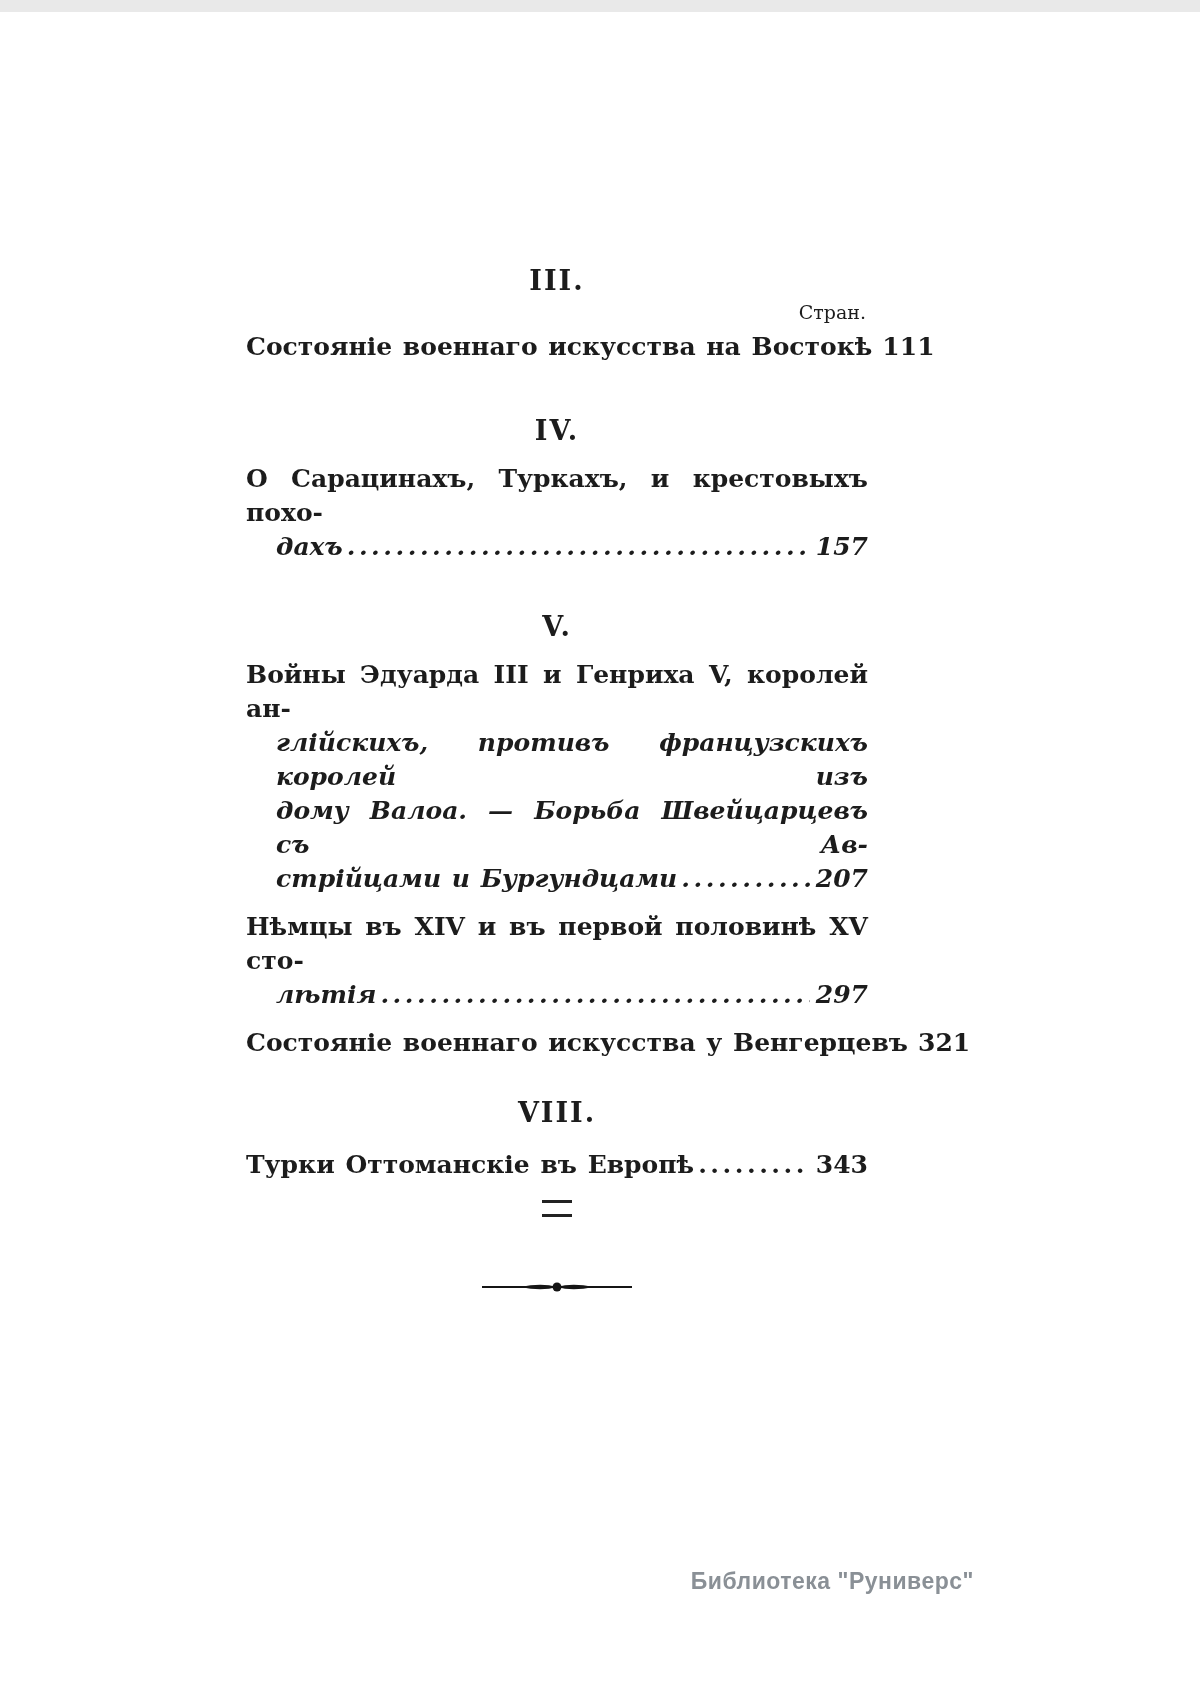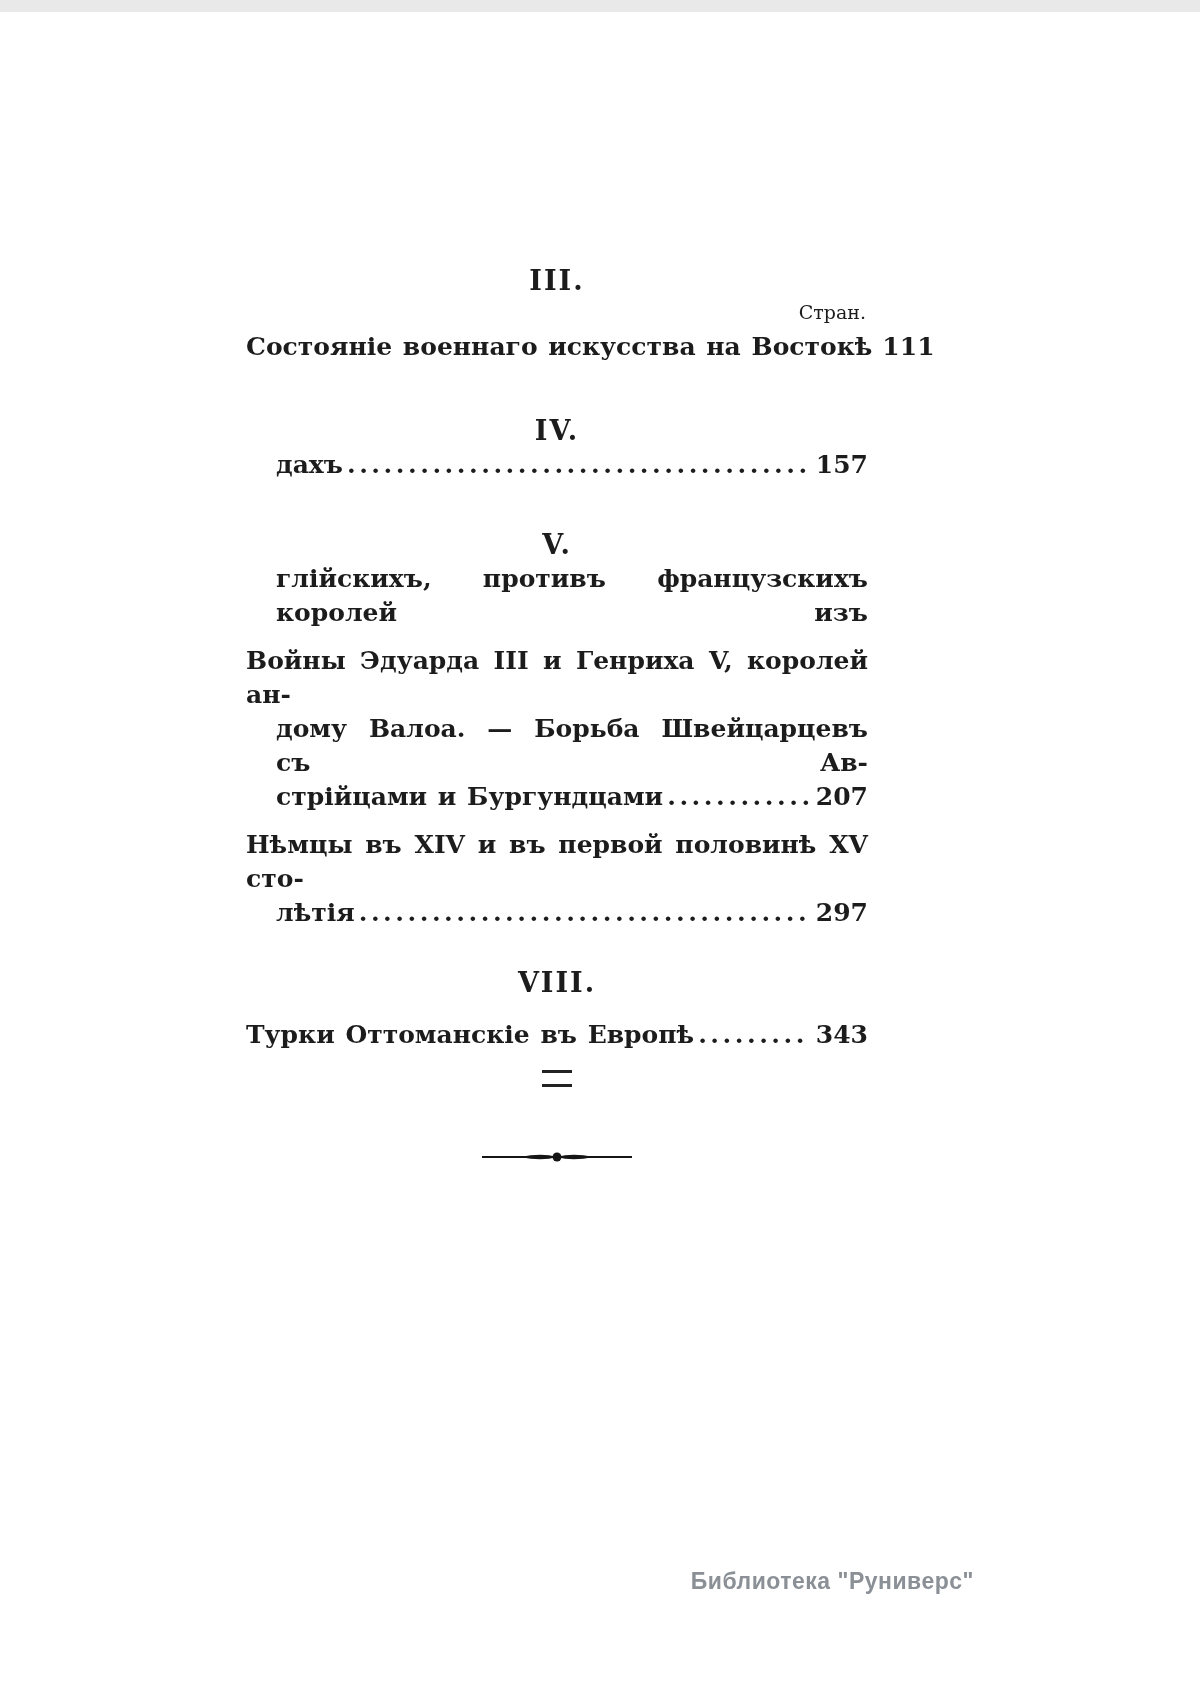--- a/index.html
+++ b/index.html
@@ -43,21 +43,21 @@
     text-align-last: justify;
   }
   .toc-line {
     display: flex;
     align-items: baseline;
     font-size: 25px;
     font-weight: bold;
     line-height: 34px;
     word-spacing: 2px;
   }
-  .cont { padding-left: 30px; }
+  .cont { padding-left: 30px; font-style: italic; }
   .txt { white-space: nowrap; }
   .leader {
     flex: 1;
     overflow: hidden;
     white-space: nowrap;
     margin: 0 6px 0 4px;
   }
   .leader::after {
     content: "....................................................................................................";
     letter-spacing: 3.5px;
@@ -93,43 +93,49 @@
 
     <div class="sec-heading">III.</div>
     <div class="col-header">Стран.</div>
     <div class="toc-line" style="margin-top:6px">
       <span class="txt">Состояніе военнаго искусства на Востокѣ</span>
       <span class="leader"></span>
       <span class="pagenum">111</span>
     </div>
 
     <div class="sec-heading" style="margin-top:50px">IV.</div>
+    <div class="line" style="margin-top:14px">О Сарацинахъ, Туркахъ, и крестовыхъ похо-</div>
     <div class="toc-line cont">
       <span class="txt">дахъ</span>
       <span class="leader"></span>
       <span class="pagenum">157</span>
     </div>
 
     <div class="sec-heading" style="margin-top:46px">V.</div>
+    <div class="line" style="margin-top:14px">Войны Эдуарда III и Генриха V, королей ан-</div>
     <div class="line cont">глійскихъ, противъ французскихъ королей изъ</div>
-    <div class="line" style="margin-top:14px">Войны Эдуарда III и Генриха V, королей ан-</div>
     <div class="line cont">дому Валоа. — Борьба Швейцарцевъ съ Ав-</div>
     <div class="toc-line cont">
       <span class="txt">стрійцами и Бургундцами</span>
       <span class="leader"></span>
       <span class="pagenum">207</span>
     </div>
 
     <div class="line" style="margin-top:14px">Нѣмцы въ XIV и въ первой половинѣ XV сто-</div>
     <div class="toc-line cont">
       <span class="txt">лѣтія</span>
       <span class="leader"></span>
       <span class="pagenum">297</span>
     </div>
 
+    <div class="toc-line" style="margin-top:14px">
+      <span class="txt">Состояніе военнаго искусства у Венгерцевъ</span>
+      <span class="leader"></span>
+      <span class="pagenum">321</span>
+    </div>
 
     <div class="sec-heading" style="margin-top:36px">VIII.</div>
     <div class="toc-line" style="margin-top:18px">
       <span class="txt">Турки Оттоманскіе въ Европѣ</span>
       <span class="leader"></span>
       <span class="pagenum">343</span>
     </div>
 
     <div class="equals"></div>
 

